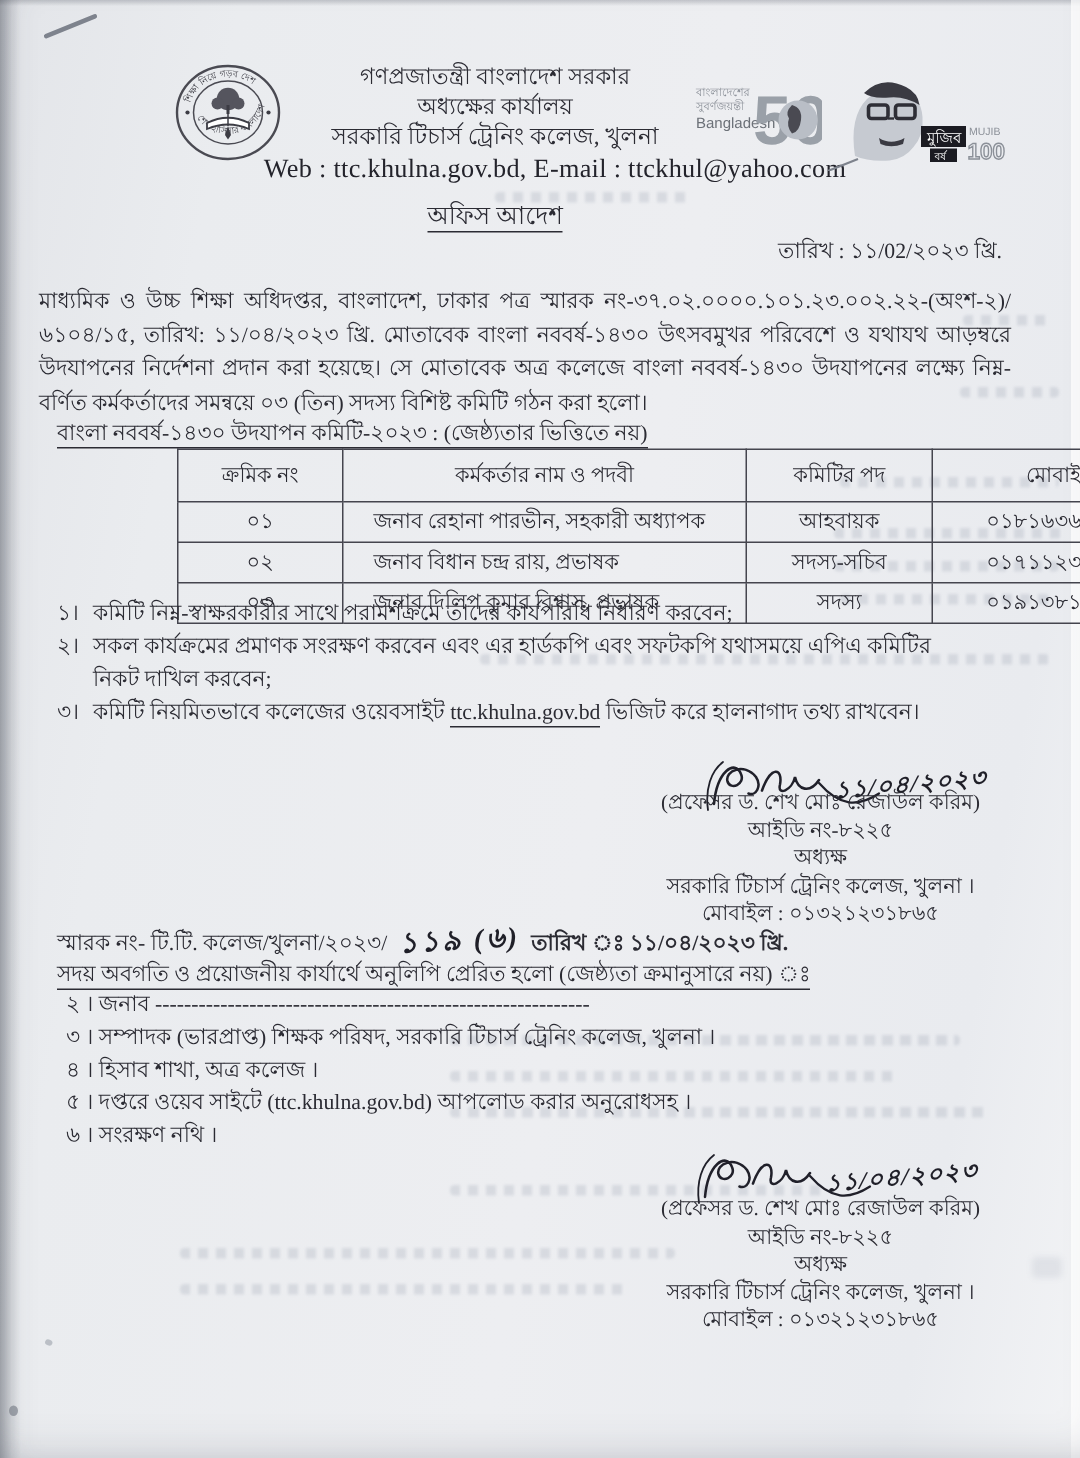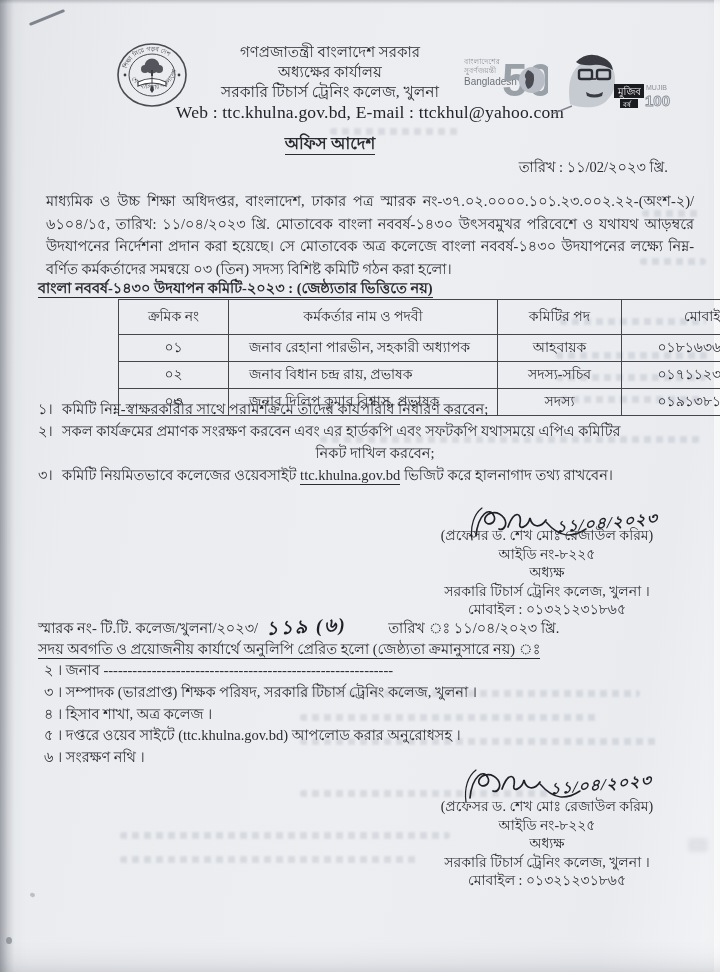--- a/index.html
+++ b/index.html
@@ -13,55 +13,55 @@
     background:linear-gradient(90deg,rgba(70,75,86,.38),rgba(70,75,86,.12) 55%,rgba(70,75,86,0));}
   .edge-right{position:absolute;right:0;top:0;width:6px;height:100%;background:rgba(255,255,255,.75);}
   .edge-top{position:absolute;left:0;top:0;width:100%;height:4px;background:linear-gradient(180deg,rgba(70,75,86,.25),rgba(70,75,86,0));}
   .vignette{position:absolute;inset:0;box-shadow:inset 0 -18px 30px -20px rgba(60,65,80,.25), inset 18px 0 30px -24px rgba(60,65,80,.3);pointer-events:none;}
   .staple{position:absolute;left:28px;top:16px;width:38px;height:3px;background:#7e838d;transform:rotate(-22deg);border-radius:2px;}
   .speck1{position:absolute;left:6px;top:937px;width:6px;height:7px;background:#8d929b;border-radius:50%;opacity:.8;}
   .speck2{position:absolute;left:30px;top:893px;width:5px;height:4px;background:#a7acb5;border-radius:50%;opacity:.7;transform:rotate(20deg);}
 
   .abs{position:absolute;}
   .u{border-bottom:1px solid currentColor;padding-bottom:1px;}
-  .b{font-weight:bold;}
+  .b{font-weight:normal;}
 
   .hdr-block{left:160px;top:42px;width:340px;text-align:center;line-height:20px;font-size:15px;}
   .hdr-block .l3{font-size:15.5px;}
   .contact{left:100px;top:102px;width:540px;text-align:center;font-size:17.5px;letter-spacing:.2px;color:#23232b;}
 
   .title{left:0;top:131px;width:660px;text-align:center;font-size:16.5px;}
   .date-top{right:52px;top:156px;font-size:14.5px;}
 
-  .body-par{left:46px;top:190px;width:648px;font-size:14.5px;line-height:22.5px;text-align:justify;}
+  .body-par{left:26px;top:190px;width:648px;font-size:14.5px;line-height:22.5px;text-align:justify;}
 
   .tbl-title{left:38px;top:277px;font-size:14.5px;}
   table.committee{position:absolute;left:118px;top:299px;width:517px;border-collapse:collapse;table-layout:fixed;font-size:14px;}
   table.committee td,table.committee th{border:1px solid #45454e;padding:1px 20px;font-weight:normal;vertical-align:middle;}
   table.committee th{height:32px;text-align:center;}
   table.committee td{height:20px;}
   td.c{text-align:center;}
 
   .directives{left:38px;top:398px;width:650px;font-size:14.5px;line-height:22px;}
   .directive{position:relative;padding-left:24px;}
   .directive .num{position:absolute;left:0;top:0;}
-  .cont{padding-left:24px;text-align:center;}
+  .cont{padding-left:24px;}
 
   .sig{width:250px;text-align:center;font-size:14px;line-height:18.5px;}
   .sig1{left:422px;top:527px;}
   .sig2{left:422px;top:798px;}
   .sig .nm{white-space:nowrap;}
   .sig-draw{width:210px;height:58px;}
   .sigbox1{left:468px;top:496px;}
   .sigbox2{left:462px;top:758px;}
   .hand-date{position:absolute;left:88px;top:14px;font-size:16px;font-style:italic;font-weight:bold;color:#1f1f28;transform:rotate(-5deg) skewX(-6deg);letter-spacing:1px;white-space:nowrap;}
 
   .memo-line{left:38px;top:612px;width:650px;font-size:14.5px;}
   .hand{font-style:italic;font-weight:bold;font-size:19px;color:#1f1f28;letter-spacing:2px;display:inline-block;transform:rotate(-3deg);padding:0 4px;}
-  .memo-date{margin-left:34px;}
+  .memo-date{font-weight:bold;}
 
   .dist-head{left:38px;top:638px;font-size:14.5px;}
   .dist{left:44px;top:660px;width:640px;font-size:14.5px;line-height:21.8px;}
 
   .bleed{position:absolute;height:7px;border-radius:3px;filter:blur(1px);opacity:.55;
     background:repeating-linear-gradient(90deg,rgba(125,135,155,.35) 0 7px,rgba(125,135,155,0) 7px 12px);}
   .bleedblob{position:absolute;filter:blur(2px);opacity:.4;background:rgba(125,135,155,.35);border-radius:3px;}
 
   svg text{font-family:"Liberation Sans","DejaVu Sans",sans-serif;}
 </style>

